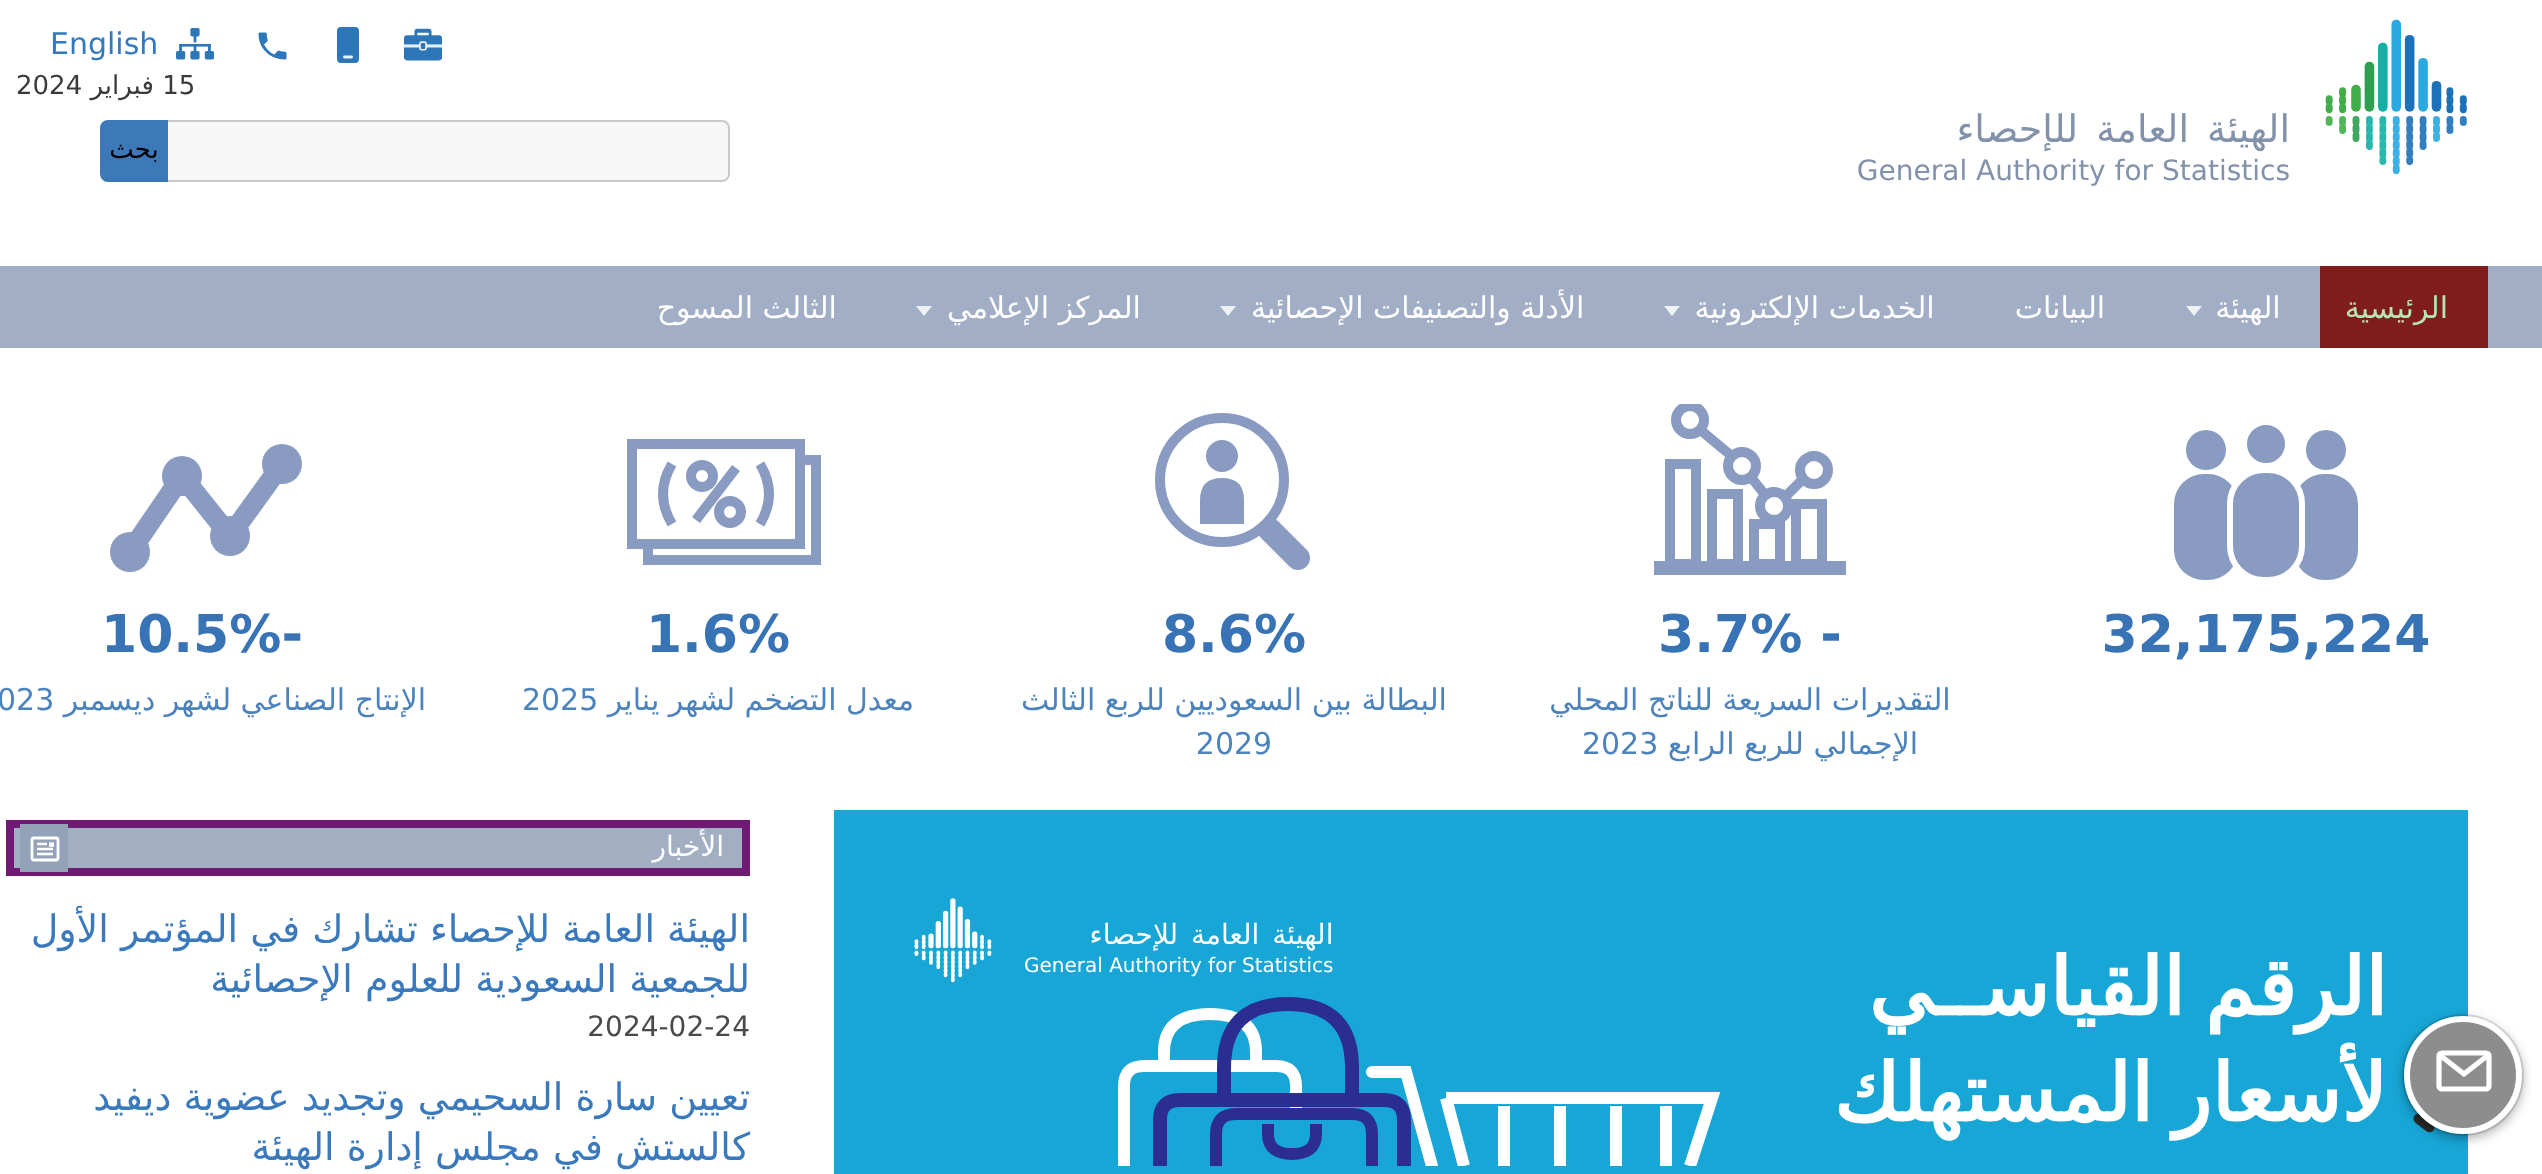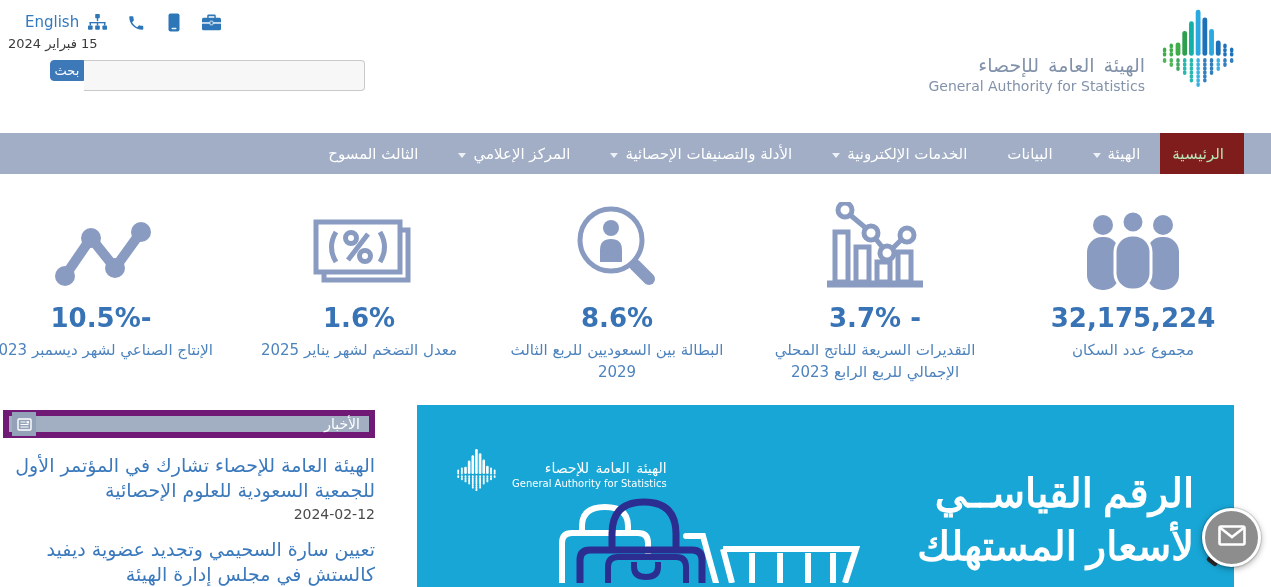--- a/index.html
+++ b/index.html
@@ -7,21 +7,21 @@
   body {
     position:relative; overflow:hidden; background:#fff;
     font-family:"DejaVu Sans","Liberation Sans",sans-serif;
   }
   
   .hdr-english { position:absolute; left:25px; top:13px; font-size:15px; color:#3279be; text-decoration:none; }
   .hdr-icons { position:absolute; left:88px; top:13px; display:flex; gap:19px; align-items:center; }
   .hdr-icons a { display:inline-flex; width:19px; height:19px; align-items:center; justify-content:center; }
   .hdr-date { position:absolute; left:8px; top:36px; font-size:13px; color:#3a3a3a; direction:rtl; }
   .search-wrap { position:absolute; left:50px; top:60px; width:315px; height:31px; display:flex; }
-  .search-btn { width:34px; height:21px; background:#3d79b8; color:#ffffff; font-size:13px; border:1px solid #3d79b8;
+  .search-btn { width:34px; height:31px; background:#3d79b8; color:#000000; font-size:13px; border:1px solid #3d79b8;
                 border-radius:4px 0 0 4px; cursor:pointer; font-family:inherit; }
   .search-input { flex:1; height:31px; background:#f7f7f7; border:1px solid #c9c9c9; border-left:none;
                   border-radius:0 4px 4px 0; outline:none; padding:0 8px; font-family:inherit; }
   .logo-wrap { position:absolute; right:24px; top:6px; display:flex; align-items:flex-end; gap:10px; }
   .logo-textblock { text-align:right; padding-bottom:8px; }
   .logo-text-ar { font-size:19px; color:#8292aa; direction:rtl; word-spacing:3px; letter-spacing:1px; }
   .logo-text-en { font-size:14px; color:#8292aa; margin-top:2px; }
   
   .nav { position:absolute; left:0; top:133px; width:1271px; height:41px; background:#a1aec5; }
   .nav-inner { direction:rtl; display:flex; height:41px; padding-right:27px; align-items:stretch; }
@@ -32,21 +32,21 @@
            border-top:5px solid #eef2f7; margin-top:3px; }
   
   .stats-clip { position:absolute; left:0; top:195px; width:1271px; height:185px; overflow:visible; }
   .stats-row { position:absolute; right:9px; top:0; width:1290px; display:flex; direction:rtl; }
   .stat-card { width:258px; text-align:center; }
   .stat-iconbox { height:95px; display:flex; align-items:flex-end; justify-content:center; }
   .stat-value { margin-top:13px; font-size:26px; font-weight:bold; color:#3873b5; direction:rtl; }
   .stat-label { margin-top:7px; font-size:15px; color:#4d83bd; line-height:1.45; direction:rtl; padding:0 14px; }
   
   .news { position:absolute; left:3px; top:410px; width:372px; direction:rtl; }
-  .news-header { height:28px; background:#a2afc3; border:6px solid #701a75; display:flex; align-items:center;
+  .news-header { height:28px; background:#a2afc3; border:4px solid #701a75; display:flex; align-items:center;
                  justify-content:space-between; padding:0 9px 0 0; }
   .news-title { color:#fff; font-size:14px; }
   .news-iconbox { width:24px; height:24px; margin-left:3px; background:#93a2b8; display:flex;
                   align-items:center; justify-content:center; }
   .news-item { margin-top:15px; }
   .news-item-title { display:block; color:#3b79bd; font-size:19px; line-height:1.32; text-decoration:none; }
   .news-item-date { margin-top:3px; color:#4a4a4a; font-size:14px; direction:ltr; text-align:right; }
   
   .banner { position:absolute; left:417px; top:405px; width:817px; height:182px; background:#18a6d6; overflow:hidden; }
   .banner-logo { position:absolute; left:36px; top:42px; display:flex; align-items:center; gap:9px; }
@@ -191,21 +191,20 @@
             <rect x="13" y="27" width="32" height="53" rx="15"></rect>
           <circle cx="89" cy="15" r="10"></circle>
             <rect x="73" y="27" width="32" height="53" rx="15"></rect>
           <g stroke="#fff" stroke-width="3">
               <circle cx="59" cy="12" r="11"></circle>
               <rect x="41" y="25" width="36" height="55" rx="17"></rect>
             </g>
         </svg>
       </div>
       <div class="stat-value">32,175,224</div>
-      <div class="stat-label">مجموع عدد السكان</div>
     </div>
 
     <div class="stat-card">
       <div class="stat-iconbox">
         <svg width="104" height="88" viewBox="0 0 104 88" fill="none" stroke="#8a9bc2" stroke-width="5">
           <rect x="12" y="30" width="13" height="50"></rect>
           <rect x="33" y="45" width="13" height="35"></rect>
           <rect x="54" y="60" width="13" height="20"></rect>
           <rect x="75" y="50" width="13" height="30"></rect>
           <path d="M26 12 L44 27 M52 36 L60 46 M68 48 L78 38"></path>
@@ -273,21 +272,21 @@
     <span class="news-iconbox">
       <svg width="15" height="13" viewBox="0 0 15 13" fill="none" stroke="#fff" stroke-width="1.4">
         <rect x="1" y="1" width="13" height="11" rx="1"></rect>
         <path d="M3.5 4 H8.5 M3.5 6.5 H11.5 M3.5 9 H11.5" stroke-width="1.2"></path>
         <rect x="9.5" y="3.2" width="2.5" height="2.2" fill="#fff" stroke="none"></rect>
       </svg>
     </span>
   </div>
   <div class="news-item">
     <a class="news-item-title" href="#">الهيئة العامة للإحصاء تشارك في المؤتمر الأول للجمعية السعودية للعلوم الإحصائية</a>
-    <div class="news-item-date">2024-02-12</div>
+    <div class="news-item-date">2024-02-24</div>
   </div>
   <div class="news-item">
     <a class="news-item-title" href="#">تعيين سارة السحيمي وتجديد عضوية ديفيد كالستش في مجلس إدارة الهيئة</a>
     <div class="news-item-date">2024-02-08</div>
   </div>
 </section>
 
 <div class="banner">
   <div class="banner-logo">
     <span>

